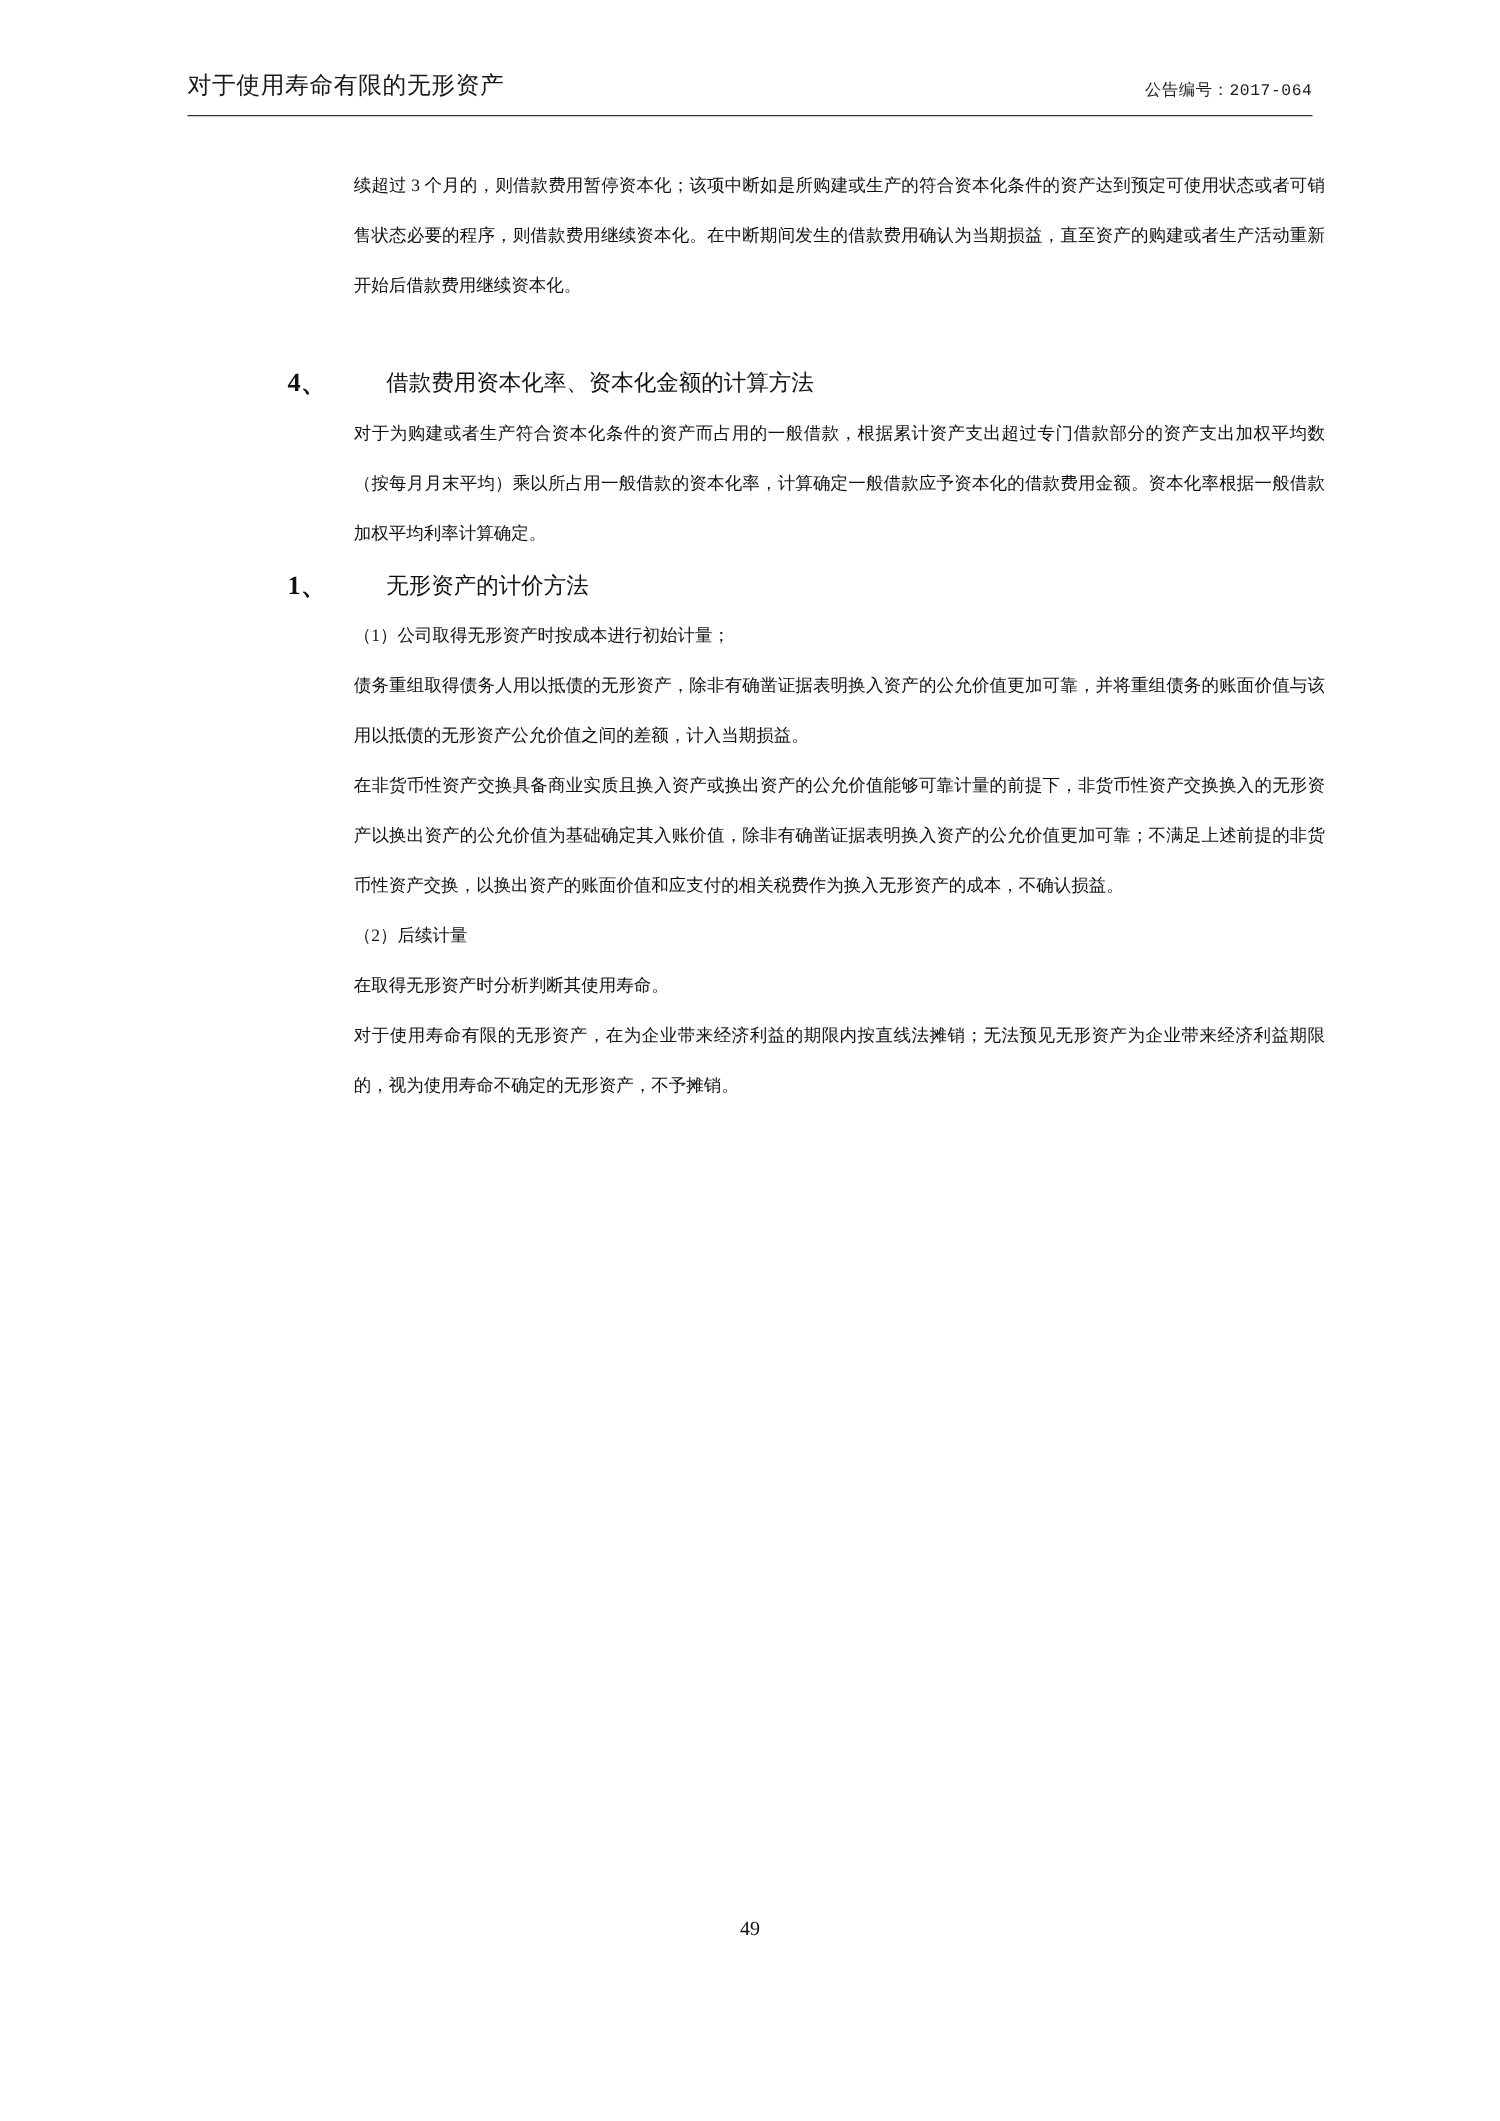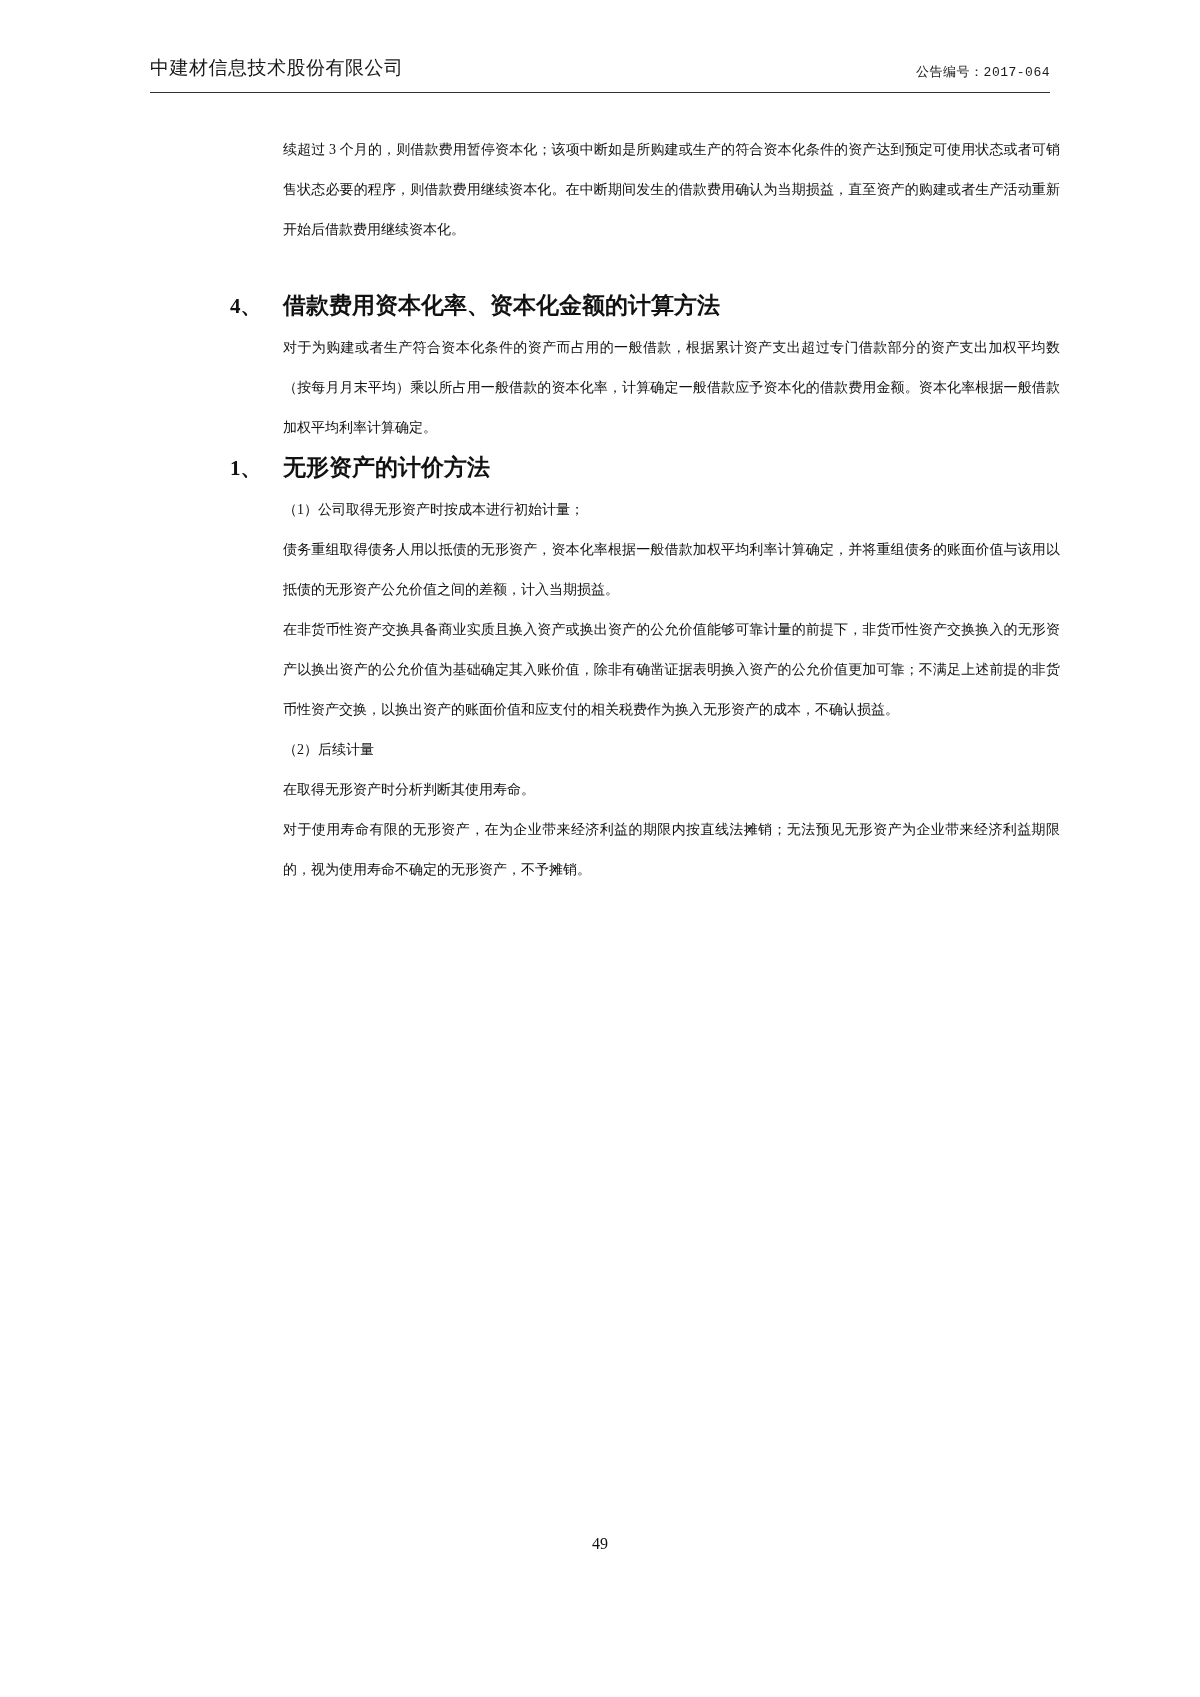--- a/index.html
+++ b/index.html
@@ -79,23 +79,24 @@
     margin-bottom: 2px;
   }
   .sec-num {
     width: 53px;
     margin-left: 80px;
     font-weight: bold;
     font-size: 21px;
     line-height: 40px;
   }
   .sec-title {
-    font-weight: bold;
-    font-size: 23px;
+    font-weight: normal;
+    font-size: 18px;
     line-height: 40px;
+    margin-left: 26px;
   }
   .group-title {
     margin-top: 54px;
     margin-bottom: 2px;
     font-weight: bold;
     font-size: 21px;
     line-height: 40px;
     margin-left: 10px;
   }
   .tight {
@@ -112,21 +113,21 @@
     color: #111111;
   }
 </style>
 </head>
 <body>
 
 <div class="page">
   <div class="sheet">
 
     <div class="header">
-      <div class="header-left">中建材信息技术股份有限公司</div>
+      <div class="header-left">对于使用寿命有限的无形资产</div>
       <div class="header-right">
         <span>公告编号：</span><span>2017-064</span>
       </div>
     </div>
     <div class="header-rule"></div>
 
     <div class="content">
 
       <p class="indent-block">续超过 3 个月的，则借款费用暂停资本化；该项中断如是所购建或生产的符合资本化条件的资产达到预定可使用状态或者可销售状态必要的程序，则借款费用继续资本化。在中断期间发生的借款费用确认为当期损益，直至资产的购建或者生产活动重新开始后借款费用继续资本化。</p>
 
@@ -137,21 +138,21 @@
 
       <p class="indent-block">对于为购建或者生产符合资本化条件的资产而占用的一般借款，根据累计资产支出超过专门借款部分的资产支出加权平均数（按每月月末平均）乘以所占用一般借款的资本化率，计算确定一般借款应予资本化的借款费用金额。资本化率根据一般借款加权平均利率计算确定。</p>
 
 
       <div class="sec-row tight">
         <div class="sec-num">1、</div>
         <div class="sec-title">无形资产的计价方法</div>
       </div>
 
       <p class="indent-block">（1）公司取得无形资产时按成本进行初始计量；</p>
-      <p class="indent-block">债务重组取得债务人用以抵债的无形资产，资本化率根据一般借款加权平均利率计算确定，并将重组债务的账面价值与该用以抵债的无形资产公允价值之间的差额，计入当期损益。</p>
+      <p class="indent-block">债务重组取得债务人用以抵债的无形资产，除非有确凿证据表明换入资产的公允价值更加可靠，并将重组债务的账面价值与该用以抵债的无形资产公允价值之间的差额，计入当期损益。</p>
       <p class="indent-block">在非货币性资产交换具备商业实质且换入资产或换出资产的公允价值能够可靠计量的前提下，非货币性资产交换换入的无形资产以换出资产的公允价值为基础确定其入账价值，除非有确凿证据表明换入资产的公允价值更加可靠；不满足上述前提的非货币性资产交换，以换出资产的账面价值和应支付的相关税费作为换入无形资产的成本，不确认损益。</p>
       <p class="indent-block">（2）后续计量</p>
       <p class="indent-block">在取得无形资产时分析判断其使用寿命。</p>
       <p class="indent-block">对于使用寿命有限的无形资产，在为企业带来经济利益的期限内按直线法摊销；无法预见无形资产为企业带来经济利益期限的，视为使用寿命不确定的无形资产，不予摊销。</p>
 
     </div>
 
     <div class="footer">49</div>
 
   </div>

